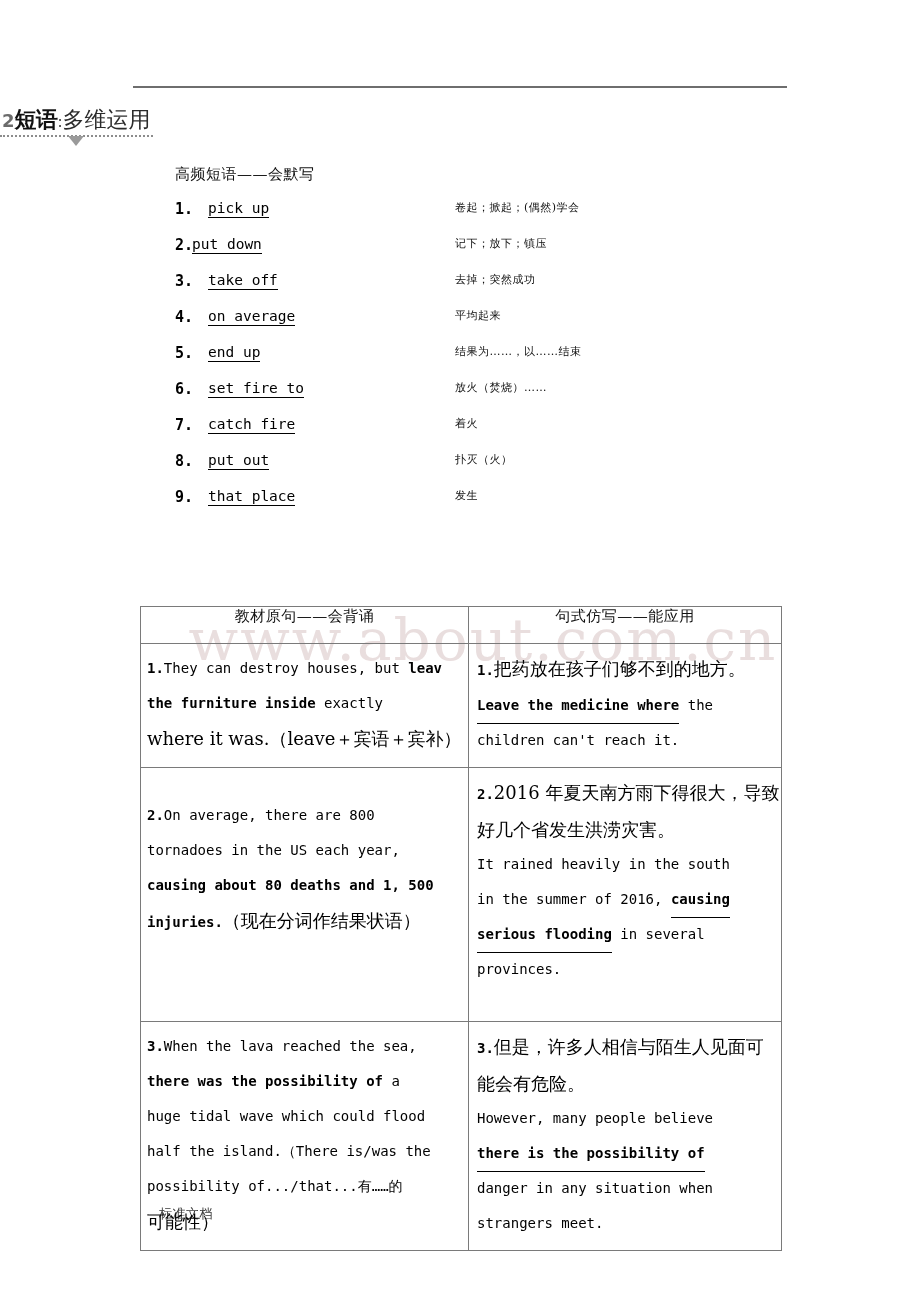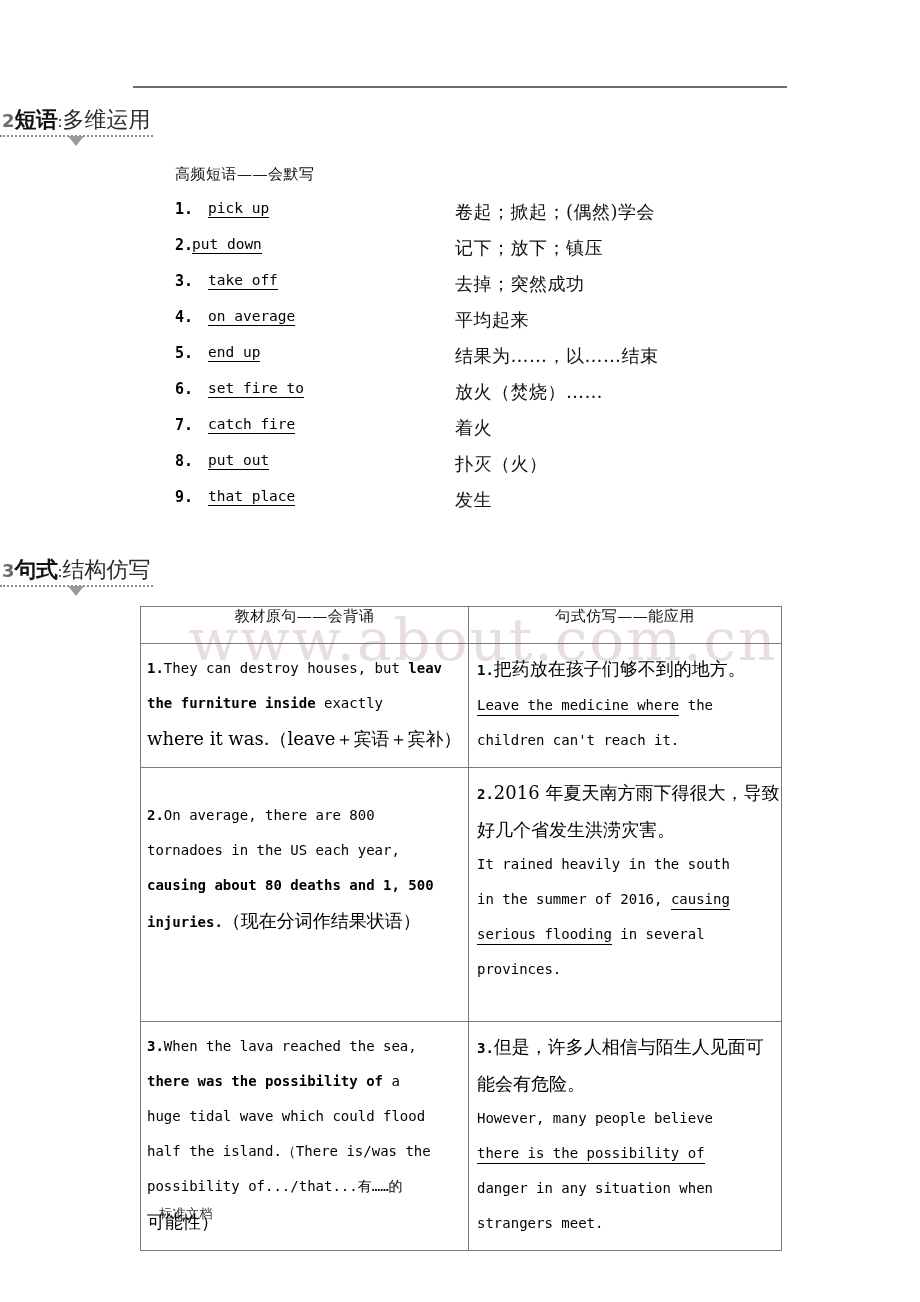--- a/index.html
+++ b/index.html
@@ -129,21 +129,21 @@
     color: #000;
     border-bottom: 1.4px solid #000;
     padding-bottom: 1px;
     white-space: pre;
   }
   .ph-cn {
     position: absolute;
     left: 280px;
     top: 0;
     font-family: "DejaVu Serif", "Liberation Serif", serif;
-    font-size: 18px;
+    font-size: 11px;
     color: #111;
     white-space: nowrap;
     letter-spacing: 0.5px;
   }
 
   
   .watermark {
     position: absolute;
     left: 168px;
     top: 606px;
@@ -194,21 +194,21 @@
     font-size: 14px;
     line-height: 35px;
     color: #000;
     white-space: nowrap;
     overflow: hidden;
   }
   .cellbox.pad-r { padding-left: 8px; }
   .ln { display: block; white-space: nowrap; }
   .idx { font-weight: bold; }
   .bold { font-weight: bold; }
-  .ul { border-bottom: 1.3px solid #000; padding-bottom: 2px; }
+  .ul { border-bottom: 1.3px solid #000; padding-bottom: 10px; font-weight: bold; }
   .cn { font-family: "DejaVu Serif", "Liberation Serif", serif; font-size: 18px; }
 
   .row2-left .cellbox { padding-top: 30px; padding-bottom: 34px; }
   .row2-right .cellbox { padding-top: 7px; }
 
   
   .running-footer {
     position: absolute;
     left: 135px;
     top: 1205px;
@@ -274,26 +274,20 @@
     <span class="ph-num">8.</span>
     <span class="ph-en" style="left:33px;">put out</span>
     <span class="ph-cn">扑灭（火）</span>
   </div>
   <div class="phrase-row" style="top:488px;">
     <span class="ph-num">9.</span>
     <span class="ph-en" style="left:33px;">that place</span>
     <span class="ph-cn">发生</span>
   </div>
 
-  <div class="section-head" style="top:558px;">
-    <span class="sec-inner">
-      <span class="sec-num">3</span><span class="sec-kw">句式</span><span class="sec-colon">:</span><span class="sec-sub">结构仿写</span>
-      <span class="sec-caret"></span>
-    </span>
-  </div>
 
   <div class="watermark">www.about.com.cn</div>
 
   <table class="cmp-table">
     <colgroup>
         <col class="left">
         <col class="right">
       </colgroup>
     <thead>
       <tr>

